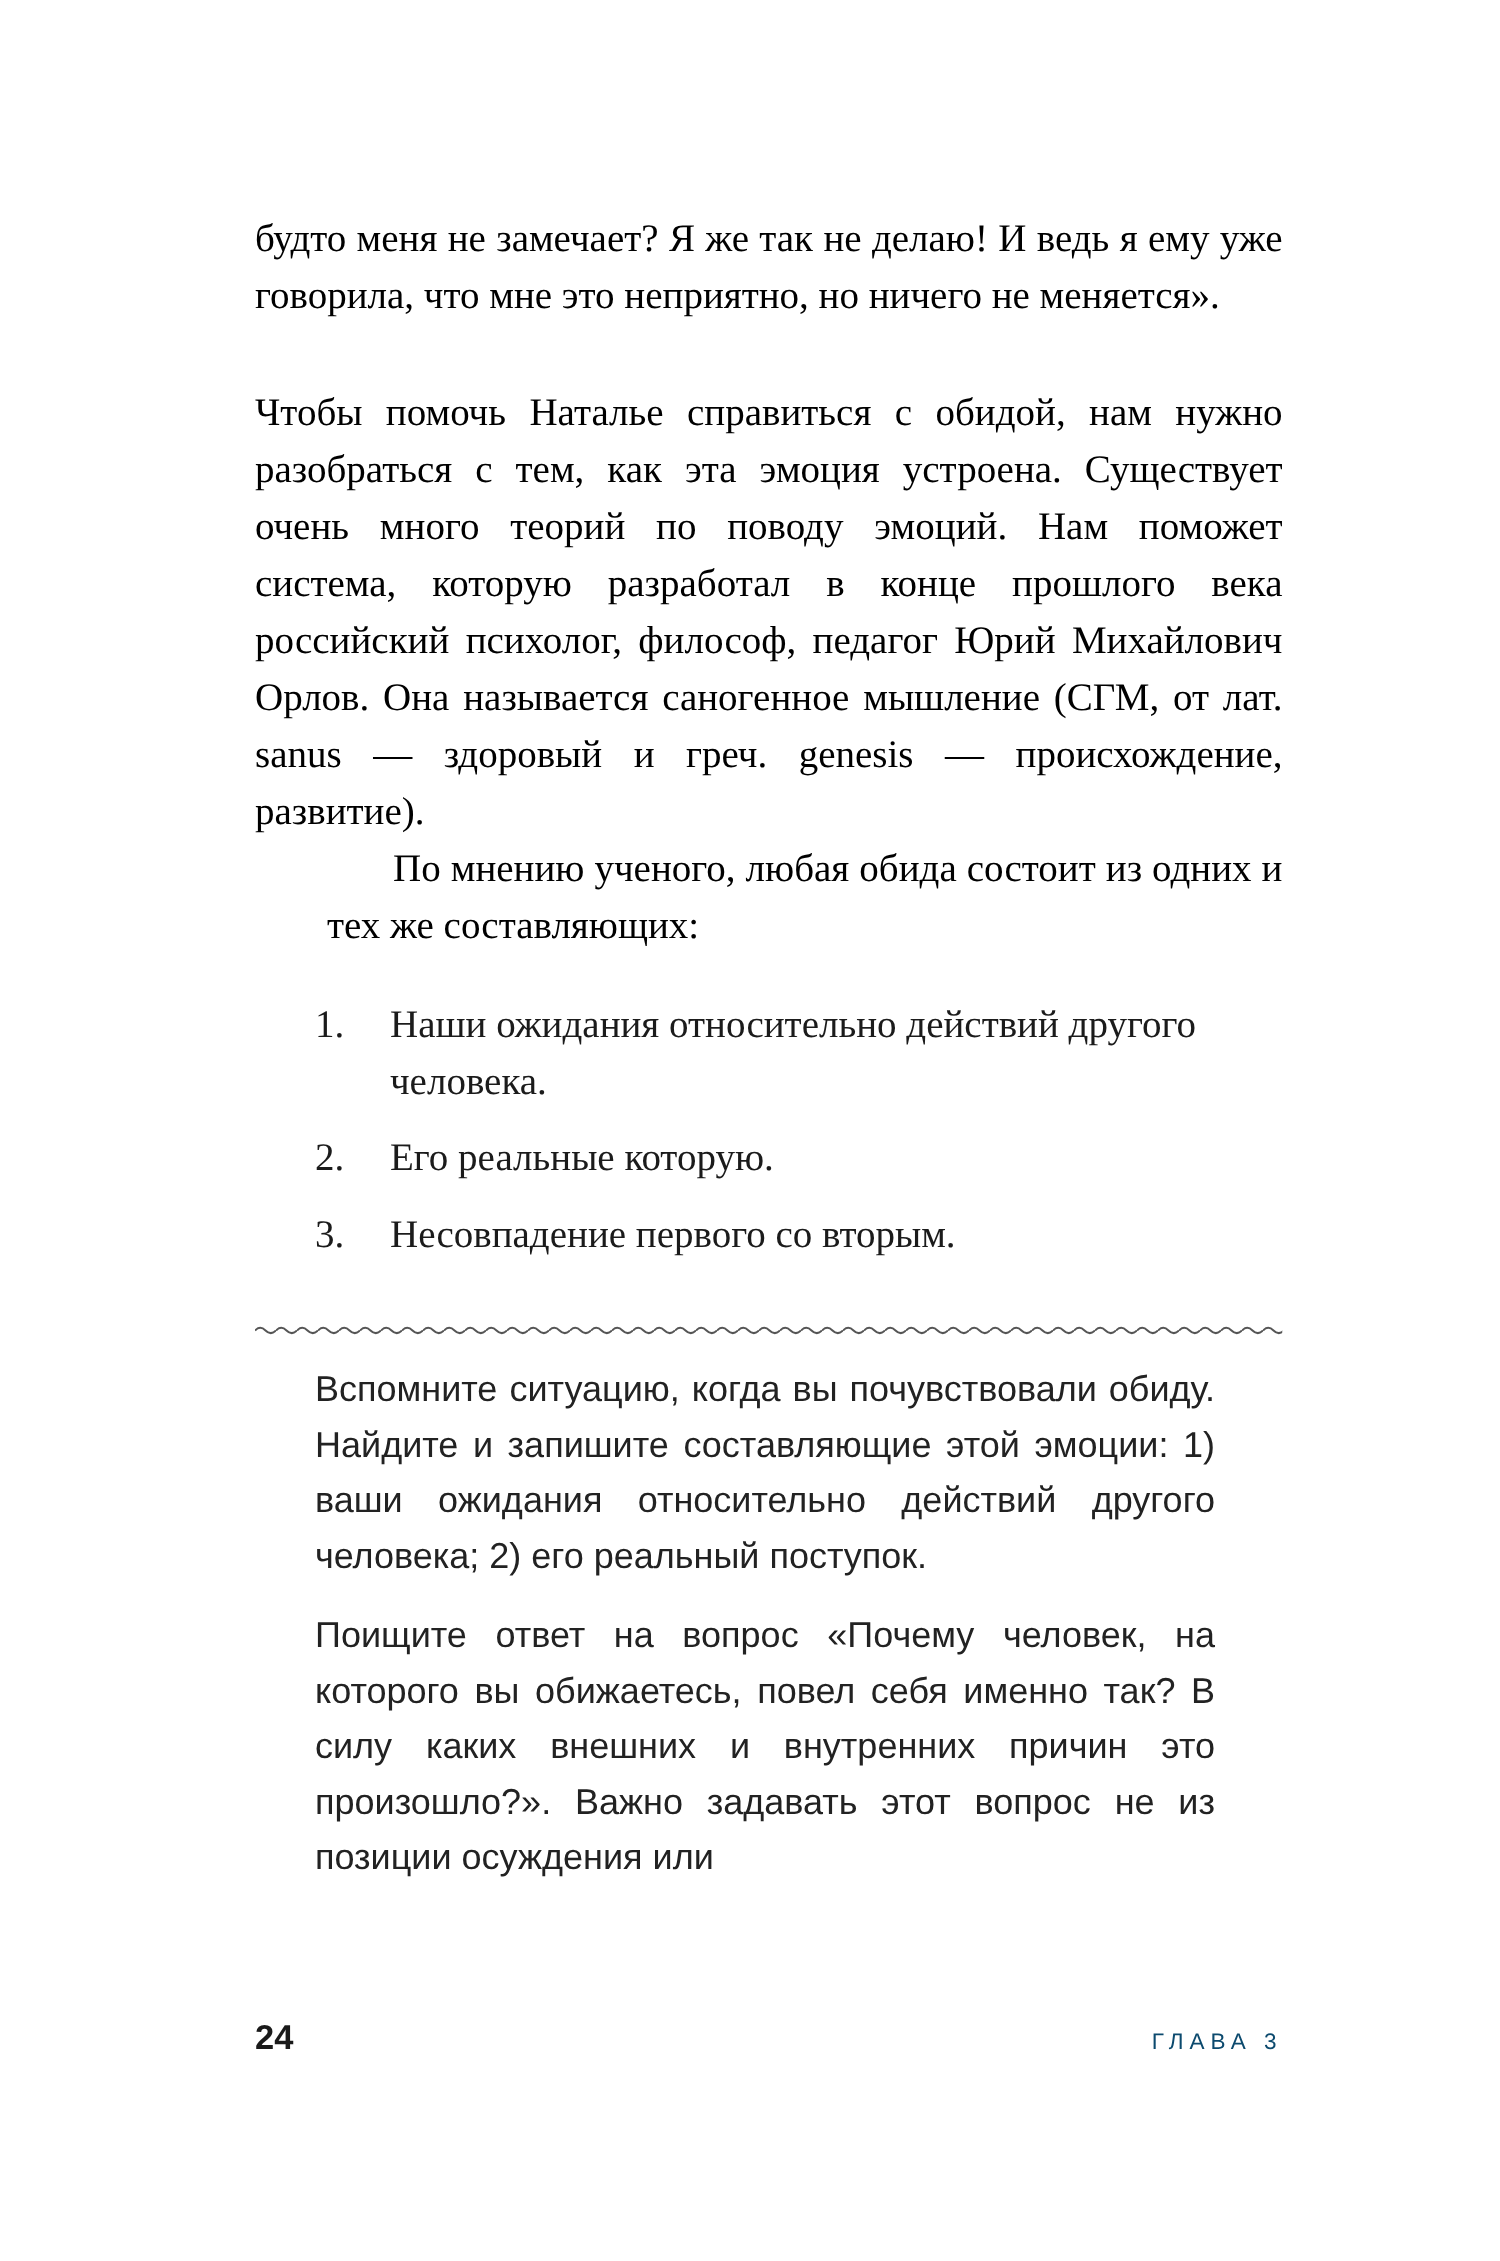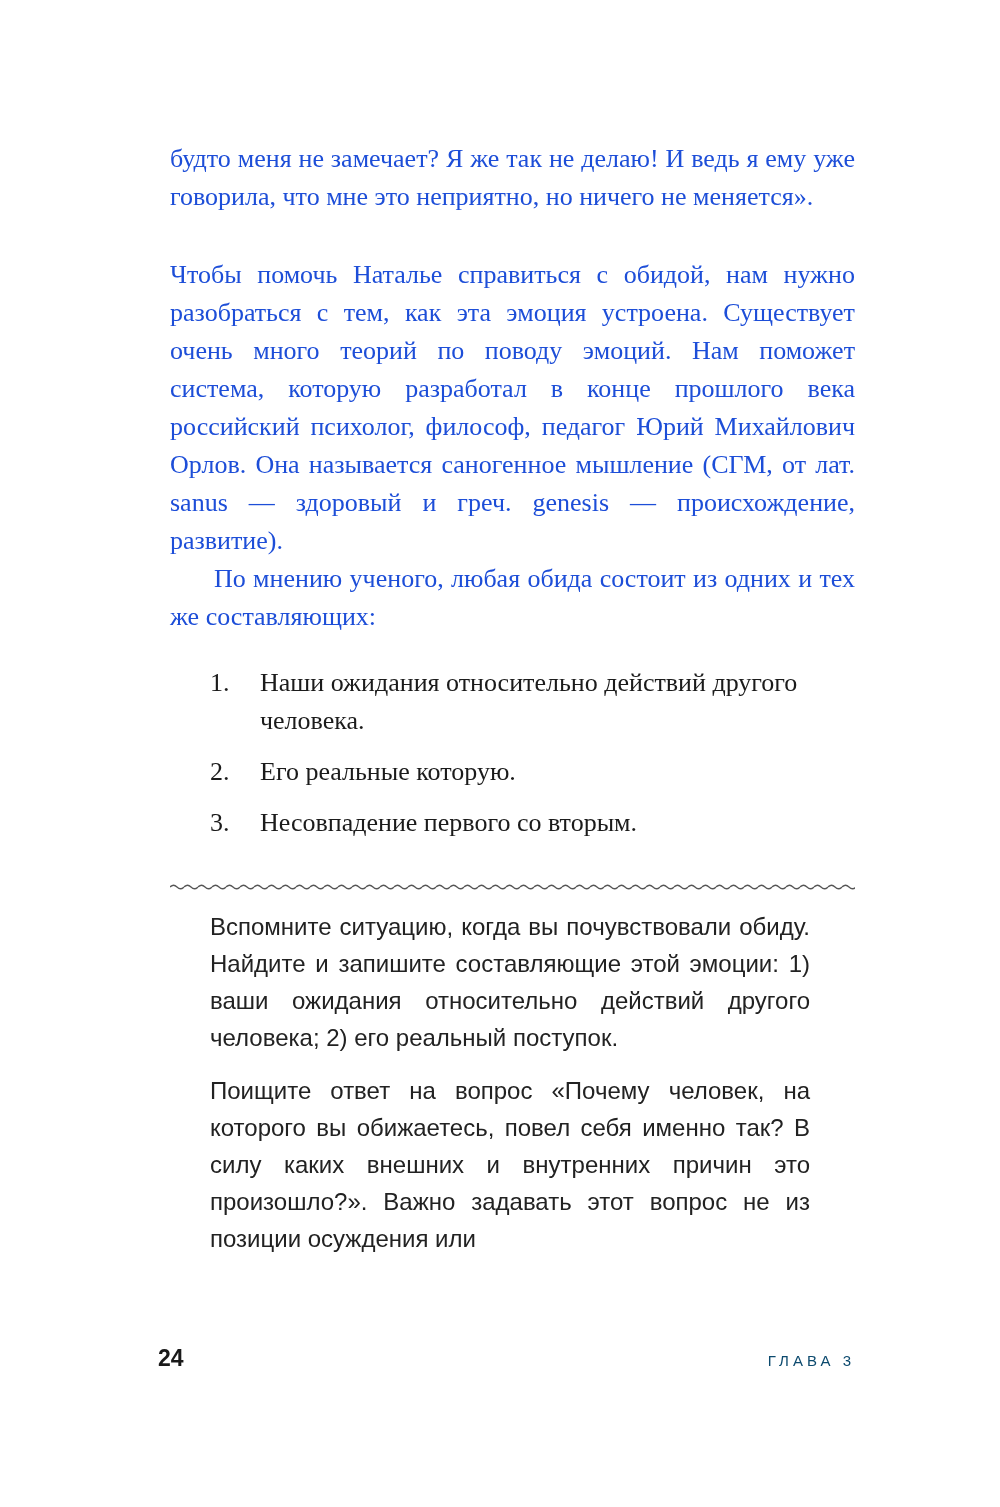--- a/index.html
+++ b/index.html
@@ -21,27 +21,28 @@
     width: 685px;
     color: #1b1b1b;
   }
   
   .body-para {
     font-family: "Liberation Serif", "DejaVu Serif", serif;
     font-size: 26px;
     line-height: 38px;
     text-align: justify;
     margin: 0;
-    color: #1d4ed8;
+    color: #000000;
   }
   .para-gap {
     margin-bottom: 40px;
   }
   .indent-first {
     text-indent: 44px;
+    margin-left: 48px;
   }
   
   .components-list {
     list-style: none;
     margin: 28px 0 0 0;
     padding: 0;
     font-family: "Liberation Serif", "DejaVu Serif", serif;
     font-size: 26px;
     line-height: 38px;
   }
@@ -79,21 +80,21 @@
     font-family: "Liberation Sans", "DejaVu Sans", sans-serif;
     font-size: 24px;
     line-height: 37px;
     text-align: justify;
     margin: 0 0 16px 0;
     color: #222222;
   }
   
   .footer {
     position: absolute;
-    left: 158px;
+    left: 170px;
     right: 145px;
     top: 1345px;
     display: flex;
     justify-content: space-between;
     align-items: baseline;
   }
   .page-number {
     font-family: "Liberation Sans", "DejaVu Sans", sans-serif;
     font-size: 23px;
     font-weight: bold;

